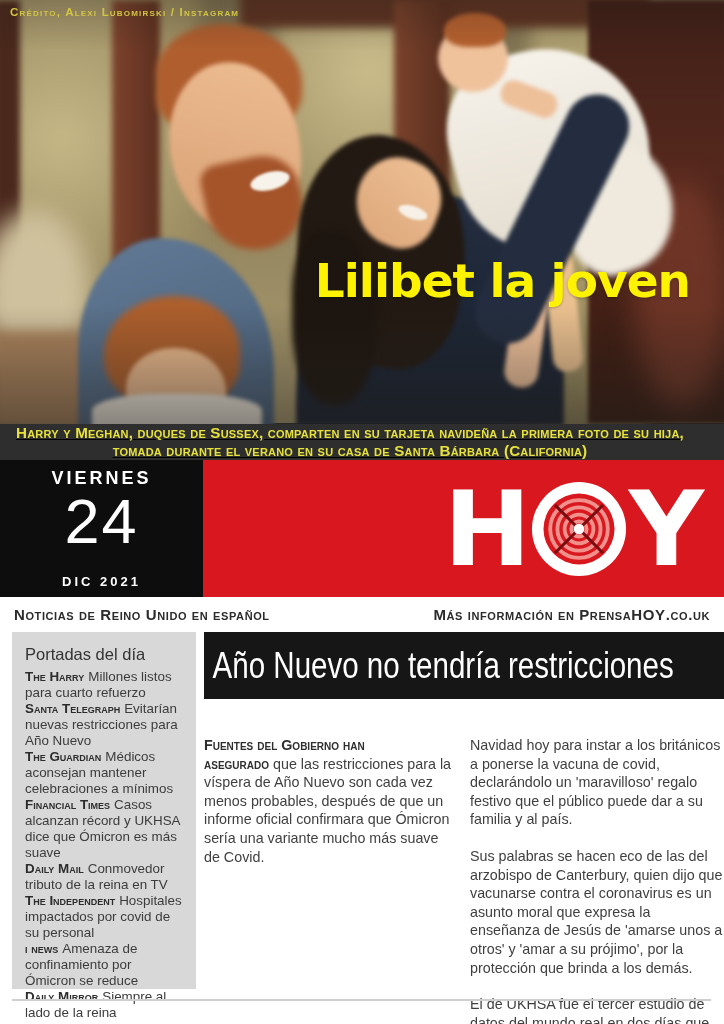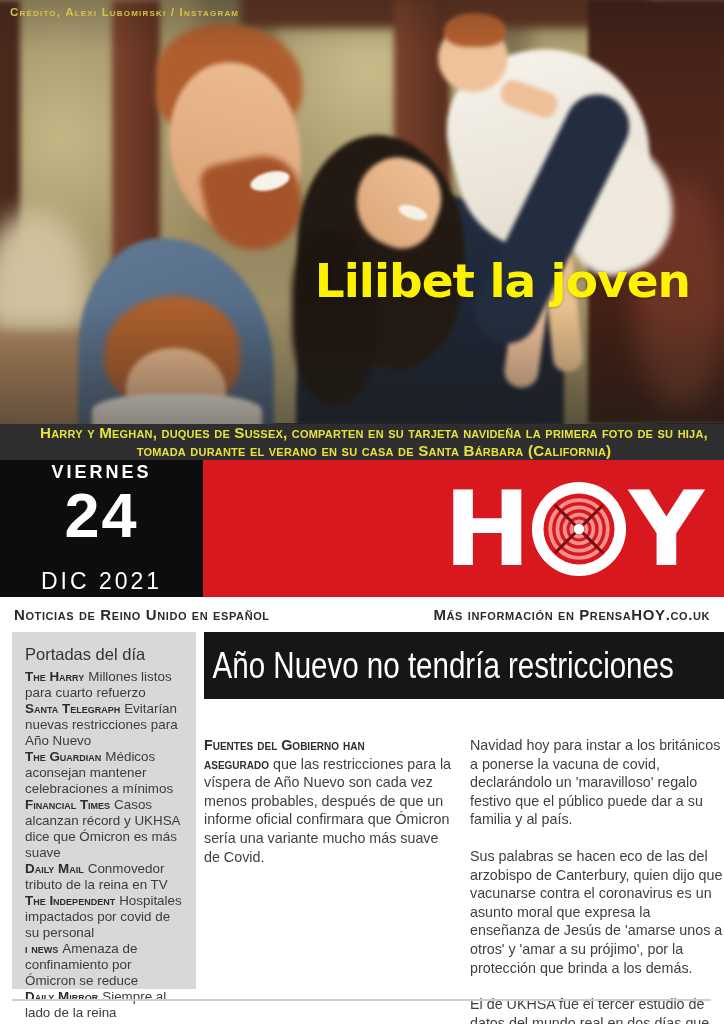--- a/index.html
+++ b/index.html
@@ -60,31 +60,31 @@
     background:linear-gradient(180deg,rgba(30,25,20,.22) 0,rgba(0,0,0,0) 12%,rgba(0,0,0,0) 72%,rgba(35,33,30,.5) 100%);}
 
   .credit{position:absolute;left:10px;top:6px;z-index:9;color:#d3c544;font-size:11.5px;
     font-variant:small-caps;letter-spacing:1.2px;font-weight:700;}
   .headline-overlay{position:absolute;left:0;right:34px;top:253px;z-index:9;text-align:right;
     color:#fdf300;font-family:"DejaVu Sans",sans-serif;font-weight:800;font-size:47px;letter-spacing:-1px;
     text-shadow:0 1px 3px rgba(0,0,0,.25);}
 
   
   .caption-banner{position:absolute;left:0;top:423px;width:724px;height:37px;background:#2e2e2e;
-    display:flex;align-items:center;justify-content:flex-end;}
+    display:flex;align-items:center;justify-content:flex-start;text-decoration:underline;}
   .caption-text{width:700px;text-align:center;color:#e7e23c;font-size:15.2px;line-height:18px;
     font-variant:small-caps;font-weight:600;letter-spacing:.2px;}
 
   
   .masthead{position:absolute;left:0;top:460px;width:724px;height:137px;display:flex;}
   .datebox{width:203px;height:137px;background:#0d0d0d;color:#fff;display:flex;flex-direction:column;
     align-items:center;justify-content:center;}
   .datebox .weekday{font-size:18px;letter-spacing:3px;font-weight:700;text-transform:uppercase;}
-  .datebox .day{font-size:63px;font-weight:700;line-height:1.02;letter-spacing:2px;}
-  .datebox .monthyear{font-size:23px;letter-spacing:3px;font-weight:400;text-transform:uppercase;margin-top:20px;}
+  .datebox .day{font-size:63px;font-weight:400;line-height:1.02;letter-spacing:2px;}
+  .datebox .monthyear{font-size:13px;letter-spacing:3px;font-weight:700;text-transform:uppercase;margin-top:20px;}
   .logobar{flex:1;height:137px;background:#d8171e;display:flex;align-items:center;justify-content:flex-end;
     padding-right:22px;box-sizing:border-box;}
   .logobar .ltr{color:#fff;font-family:"DejaVu Sans",sans-serif;font-weight:800;font-size:104px;line-height:1;
     letter-spacing:-2px;}
   .logobar svg{margin:0 2px;display:block;}
 
   
   .info-row{position:absolute;left:0;top:597px;width:724px;height:35px;background:#fff;
     display:flex;align-items:center;justify-content:space-between;box-sizing:border-box;padding:0 14px;}
   .info-row .txt{font-size:15px;color:#2b2b2b;font-variant:small-caps;font-weight:600;letter-spacing:.6px;}

